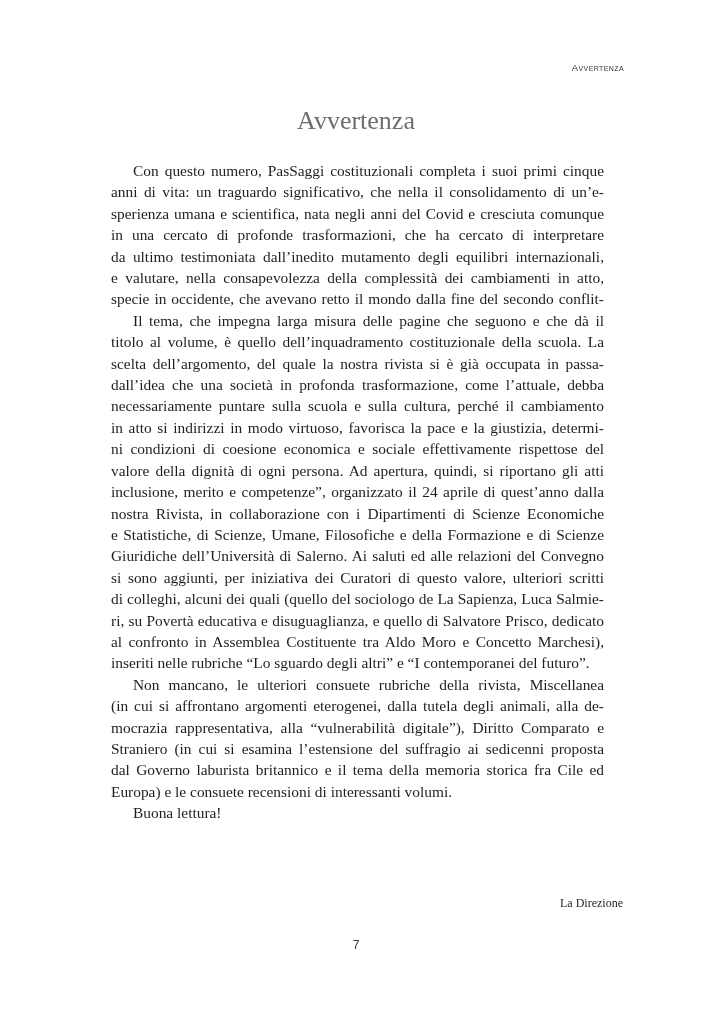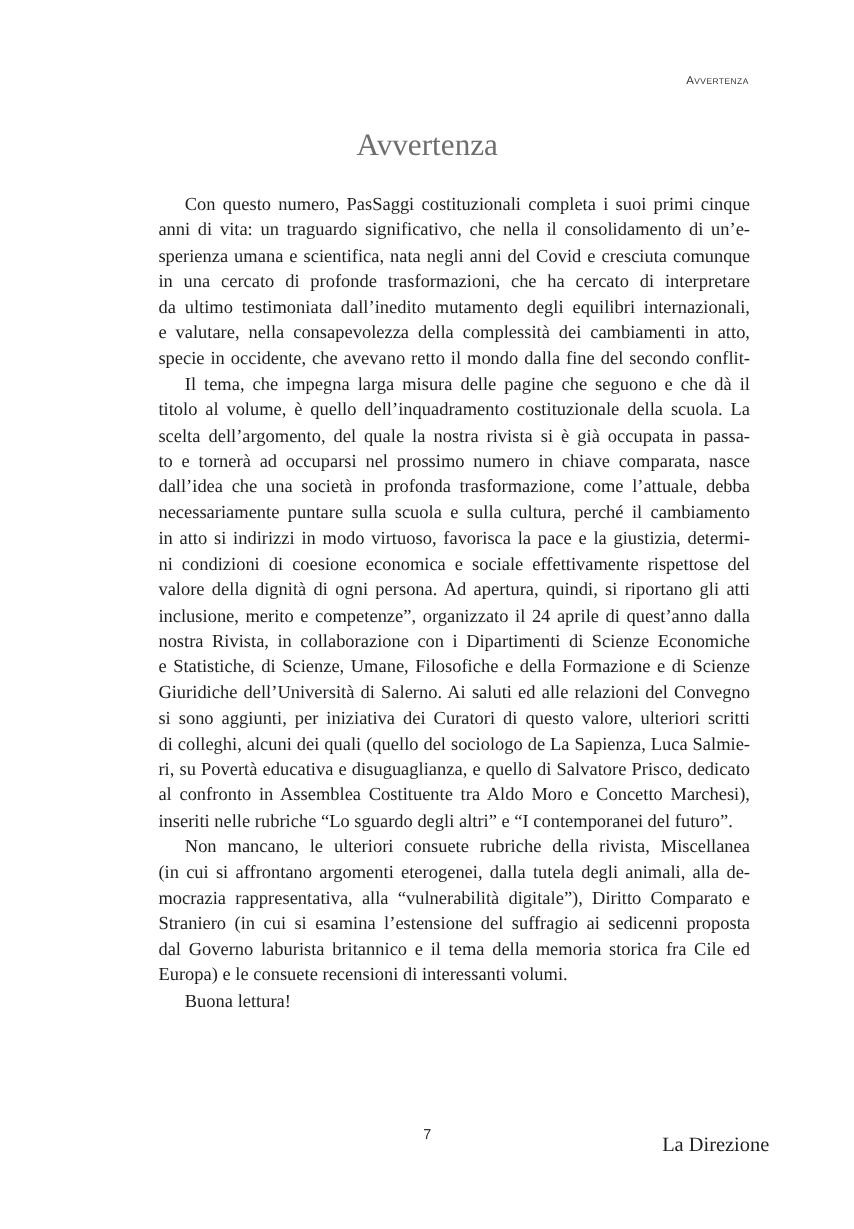--- a/index.html
+++ b/index.html
@@ -38,40 +38,38 @@
     }
     .body-text {
       position: absolute;
       top: 160px;
       left: 111px;
       width: 493px;
       font-size: 15.4px;
       line-height: 21.4px;
       text-align: justify;
       hyphens: manual;
-      margin-left: 21px;
     }
     .body-text .line {
       display: block;
       text-align: justify;
       text-align-last: justify;
       white-space: nowrap;
     }
     .body-text .line.last {
       text-align-last: left;
     }
     .body-text .line.indent {
       padding-left: 22px;
     }
     .signature {
       position: absolute;
       top: 896px;
-      right: 71px;
-      font-size: 17px;
-      margin-top: 48px;
+      right: 89px;
+      font-size: 12px;
     }
     .page-number {
       position: absolute;
       top: 938px;
       left: 0;
       width: 712px;
       text-align: center;
       font-family: "Liberation Sans", "DejaVu Sans", sans-serif;
       font-size: 12px;
       color: #333;
@@ -91,21 +89,20 @@
       <span class="line">sperienza umana e scientifica, nata negli anni del Covid e cresciuta comunque</span>
       <span class="line">in una cercato di profonde trasformazioni, che ha cercato di interpretare</span>
       <span class="line">da ultimo testimoniata dall’inedito mutamento degli equilibri internazionali,</span>
       <span class="line">e valutare, nella consapevolezza della complessità dei cambiamenti in atto,</span>
       <span class="line">specie in occidente, che avevano retto il mondo dalla fine del secondo conflit-</span>
     </div>
     <div>
       <span class="line indent">Il tema, che impegna larga misura delle pagine che seguono e che dà il</span>
       <span class="line">titolo al volume, è quello dell’inquadramento costituzionale della scuola. La</span>
       <span class="line">scelta dell’argomento, del quale la nostra rivista si è già occupata in passa-</span>
-      <span class="line">to e tornerà ad occuparsi nel prossimo numero in chiave comparata, nasce</span>
       <span class="line">dall’idea che una società in profonda trasformazione, come l’attuale, debba</span>
       <span class="line">necessariamente puntare sulla scuola e sulla cultura, perché il cambiamento</span>
       <span class="line">in atto si indirizzi in modo virtuoso, favorisca la pace e la giustizia, determi-</span>
       <span class="line">ni condizioni di coesione economica e sociale effettivamente rispettose del</span>
       <span class="line">valore della dignità di ogni persona. Ad apertura, quindi, si riportano gli atti</span>
       <span class="line">inclusione, merito e competenze”, organizzato il 24 aprile di quest’anno dalla</span>
       <span class="line">nostra Rivista, in collaborazione con i Dipartimenti di Scienze Economiche</span>
       <span class="line">e Statistiche, di Scienze, Umane, Filosofiche e della Formazione e di Scienze</span>
       <span class="line">Giuridiche dell’Università di Salerno. Ai saluti ed alle relazioni del Convegno</span>
       <span class="line">si sono aggiunti, per iniziativa dei Curatori di questo valore, ulteriori scritti</span>

